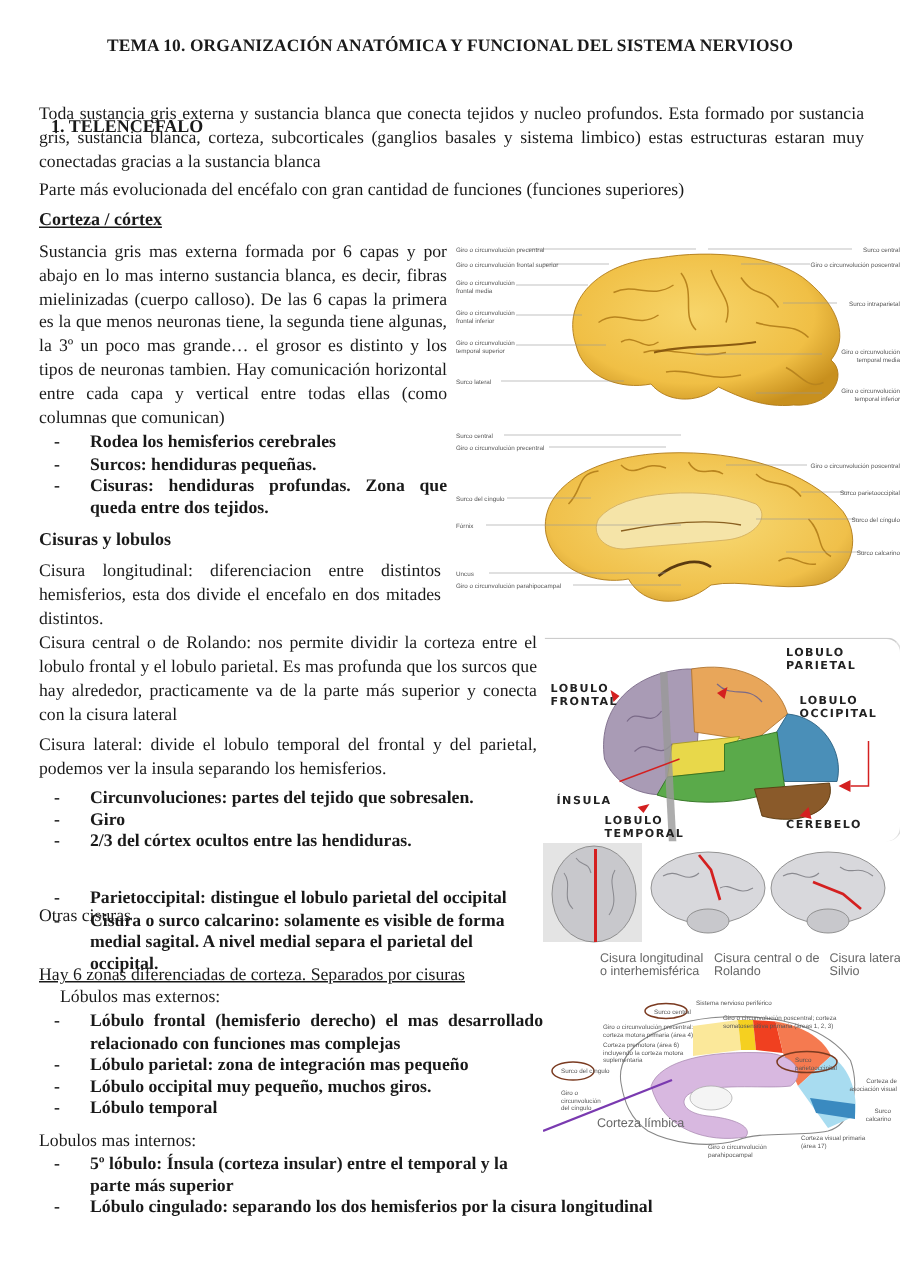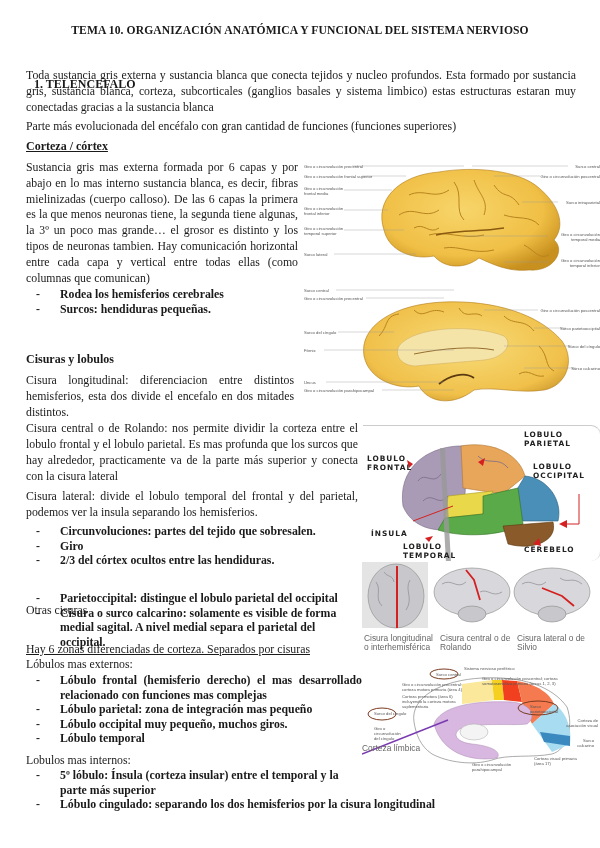--- a/index.html
+++ b/index.html
@@ -21,56 +21,57 @@
   .h2u { font-weight: bold; text-decoration: underline; font-size: 12px; }
   .h2 { font-weight: bold; font-size: 12px; }
   ul.dash { list-style: none; margin: 0; padding: 0; font-weight: bold; }
   ul.dash li { position: relative; padding-left: 40px; font-size: 11.8px; line-height: 14.5px; }
   ul.dash li::before { content: "-"; position: absolute; left: 16px; }
 
   
   .imgbox { overflow: hidden; }
   .lbl { font-family: "Liberation Sans", sans-serif; font-size: 4.2px; color: #555; position: absolute; white-space: nowrap; line-height: 5px; }
   .lblr { text-align: right; }
-  .bigcap { font-family: "Liberation Sans", sans-serif; font-size: 8.4px; color: #666; line-height: 9px; }
+  .bigcap { font-family: "Liberation Sans", sans-serif; font-size: 8.4px; color: #666; line-height: 9px; margin-left: 36px; }
   .lobe-lbl { font-family: "DejaVu Sans", sans-serif; font-weight: bold; font-size: 7.4px; letter-spacing: 1px; color: #222; position: absolute; line-height: 9px; }
 </style>
 </head>
 <body>
 
 <div class="abs title">TEMA 10. ORGANIZACIÓN ANATÓMICA Y FUNCIONAL DEL SISTEMA NERVIOSO</div>
 <div class="abs h1">1. TELENCEFALO</div>
 
 <p class="abs just" style="left:26px; top:67px; width:550px;">Toda sustancia gris externa y sustancia blanca que conecta tejidos y nucleo profundos. Esta formado por sustancia gris, sustancia blanca, corteza, subcorticales (ganglios basales y sistema limbico) estas estructuras estaran muy conectadas gracias a la sustancia blanca</p>
 <p class="abs" style="left:26px; top:118px; width:550px;">Parte más evolucionada del encéfalo con gran cantidad de funciones (funciones superiores)</p>
 
 <div class="abs h2u" style="left:26px; top:139px;">Corteza / córtex</div>
 <p class="abs just" style="left:26px; top:160px; width:272px; line-height:15.8px;">Sustancia gris mas externa formada por 6 capas y por abajo en lo mas interno sustancia blanca, es decir, fibras mielinizadas (cuerpo calloso). De las 6 capas la primera es la que menos neuronas tiene, la segunda tiene algunas, la 3º un poco mas grande… el grosor es distinto y los tipos de neuronas tambien. Hay comunicación horizontal entre cada capa y vertical entre todas ellas (como columnas que comunican)</p>
 <ul class="abs dash" style="left:20px; top:287px; width:278px;">
   <li>Rodea los hemisferios cerebrales</li>
   <li>Surcos: hendiduras pequeñas.</li>
+  <li class="just">Cisuras: hendiduras profundas. Zona que queda entre dos tejidos.</li>
 </ul>
 
 <div class="abs h2" style="left:26px; top:352px;">Cisuras y lobulos</div>
 <p class="abs just" style="left:26px; top:372px; width:268px;">Cisura longitudinal: diferenciacion entre distintos hemisferios, esta dos divide el encefalo en dos mitades distintos.</p>
 <p class="abs just" style="left:26px; top:420px; width:332px;">Cisura central o de Rolando: nos permite dividir la corteza entre el lobulo frontal y el lobulo parietal. Es mas profunda que los surcos que hay alrededor, practicamente va de la parte más superior y conecta con la cisura lateral</p>
 <p class="abs just" style="left:26px; top:488px; width:332px;">Cisura lateral: divide el lobulo temporal del frontal y del parietal, podemos ver la insula separando los hemisferios.</p>
 <ul class="abs dash" style="left:20px; top:524px; width:340px;">
   <li>Circunvoluciones: partes del tejido que sobresalen.</li>
   <li>Giro</li>
   <li>2/3 del córtex ocultos entre las hendiduras.</li>
 </ul>
 <div class="abs para" style="left:26px; top:602px;text-align:right;">Otras cisuras</div>
 <ul class="abs dash" style="left:20px; top:591px; width:340px;">
   <li>Parietoccipital: distingue el lobulo parietal del occipital</li>
   <li>Cisura o surco calcarino: solamente es visible de forma medial sagital. A nivel medial separa el parietal del occipital.</li>
 </ul>
 
 <div class="abs para" style="left:26px; top:641px;text-decoration:underline;">Hay 6 zonas diferenciadas de corteza. Separados por cisuras</div>
-<div class="abs para" style="left:26px; top:656px;">Lóbulos mas externos:</div>
+<div class="abs para" style="left:40px; top:656px;">Lóbulos mas externos:</div>
 <ul class="abs dash" style="left:20px; top:673px; width:342px;">
   <li class="just">Lóbulo frontal (hemisferio derecho) el mas desarrollado relacionado con funciones mas complejas</li>
   <li>Lóbulo parietal: zona de integración mas pequeño</li>
   <li>Lóbulo occipital muy pequeño, muchos giros.</li>
   <li>Lóbulo temporal</li>
 </ul>
 <div class="abs para" style="left:26px; top:752px;">Lobulos mas internos:</div>
 <ul class="abs dash" style="left:20px; top:768px; width:340px;">
   <li>5º lóbulo: Ínsula (corteza insular) entre el temporal y la parte más superior</li>
   <li style="width:430px;">Lóbulo cingulado: separando los dos hemisferios por la cisura longitudinal</li>

